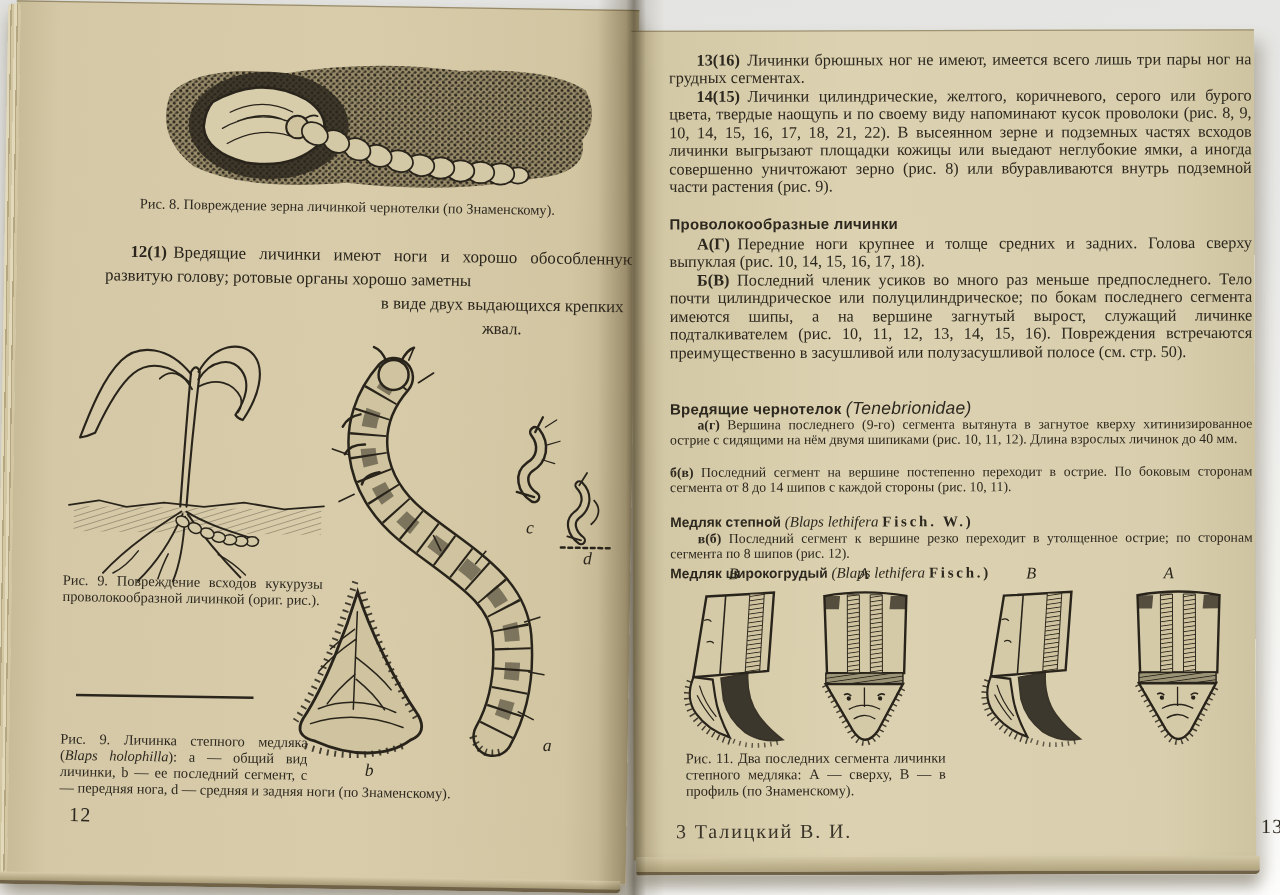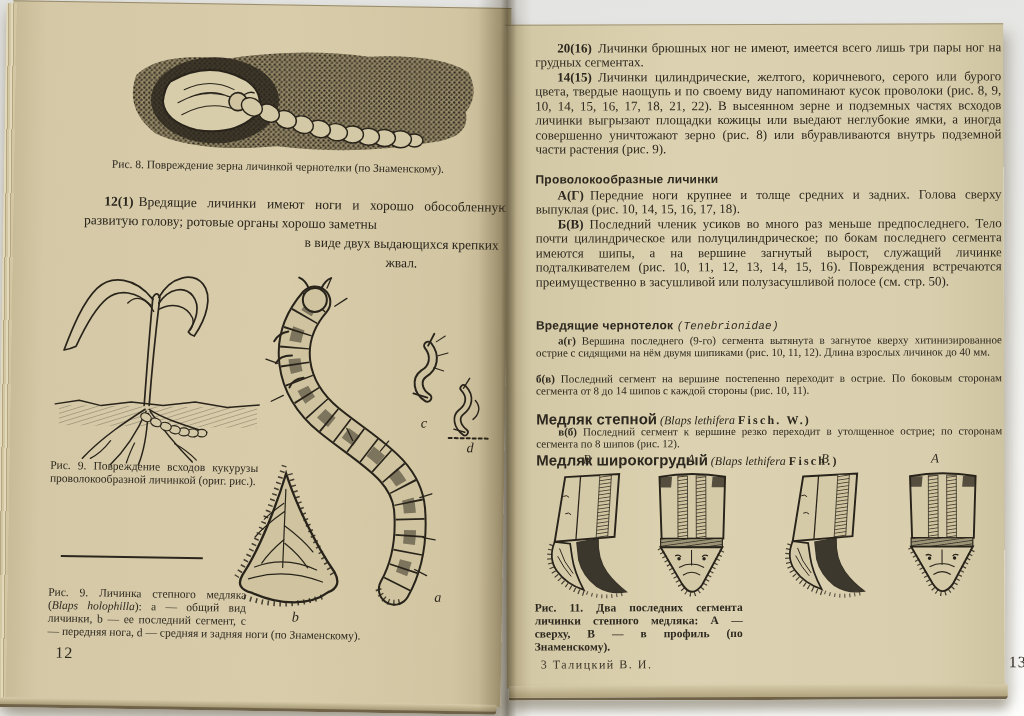--- a/index.html
+++ b/index.html
@@ -66,29 +66,29 @@
 
   .figletter-abs{ position:absolute; font-size:14px; font-style:italic; color:#2b261d; font-family:"Liberation Serif",serif; }
 
   
   .entry{ position:absolute; left:30px; width:466px; text-align:justify; color:#2d281f; }
   .entry .elabel{ font-weight:bold; padding-right:6px; }
   .big{ font-size:13px; line-height:14.4px; text-indent:22px; }
   .small{ font-size:11px; line-height:12.2px; text-indent:22px; }
   .noindent{ text-indent:0; }
   .bheading{ position:absolute; left:30px; width:466px; font-family:"Liberation Sans",sans-serif; font-weight:bold; font-size:12px; letter-spacing:.2px; color:#2d281f; }
-  .bheading .lat{ font-family:Liberation Mono, monospace; font-weight:normal; font-size:11px; }
+  .bheading .lat{ font-family:Liberation Sans, sans-serif; font-weight:normal; font-size:14px; }
   .species{ position:absolute; left:30px; width:466px; font-size:12px; color:#2d281f; }
-  .species .sbold{ font-family:"Liberation Sans",sans-serif; font-weight:bold; font-size:15px;text-align:center; }
+  .species .sbold{ font-family:"Liberation Sans",sans-serif; font-weight:bold; font-size:11px;text-align:center; }
   .species .spaced{ letter-spacing:2.2px;font-weight:bold; }
   .subfig{ position:absolute; width:95px; height:140px; }
   .figletter{ position:absolute; top:-16px; left:45%; font-size:13px; font-style:italic; }
-  .cap11{ left:28px; top:576px; width:208px;font-weight:bold; }
+  .cap11{ left:42px; top:576px; width:208px; }
   .cap12{ left:248px; top:576px; width:246px; }
-  .sig{ position:absolute; left:34px; top:632px; font-size:12px; letter-spacing:1.5px; color:#3a342a; }
+  .sig{ position:absolute; left:34px; top:632px; font-size:16px; letter-spacing:1.5px; color:#3a342a; }
   .pn-right{ left:474px; top:629px;margin-left:28px; }
 
   svg{ display:block; overflow:visible; }
   .ink{ stroke:#29241b; fill:none; stroke-linecap:round; }
 </style>
 </head>
 <body>
 
 <svg width="0" height="0" style="position:absolute">
   <defs>
@@ -243,21 +243,21 @@
 
       <div class="caption fig10-cap">
         <span class="spacer"></span><span>Рис. 9. Личинка степного медляка (</span><i class="lat">Blaps holophilla</i><span>): a — общий вид личинки, b — ее последний сегмент, c — передняя нога, d — средняя и задняя ноги (по Знаменскому).</span>
       </div>
 
       <div class="pagenum pn-left">12</div>
     </div>
 
     <div class="page page-right">
 
-      <p class="entry big" style="top:16px"><span class="elabel">20(16)</span><span>Личинки брюшных ног не имеют, имеется всего лишь три пары ног на грудных сегментах.</span></p>
+      <p class="entry big" style="top:16px"><span class="elabel">13(16)</span><span>Личинки брюшных ног не имеют, имеется всего лишь три пары ног на грудных сегментах.</span></p>
 
       <p class="entry big" style="top:45px"><span class="elabel">14(15)</span><span>Личинки цилиндрические, желтого, коричневого, серого или бурого цвета, твердые наощупь и по своему виду напоминают кусок проволоки (рис. 8, 9, 10, 14, 15, 16, 17, 18, 21, 22). В высеянном зерне и подземных частях всходов личинки выгрызают площадки кожицы или выедают неглубокие ямки, а иногда совершенно уничтожают зерно (рис. 8) или вбуравливаются внутрь подземной части растения (рис. 9).</span></p>
 
       <p class="bheading" style="top:147px">Проволокообразные личинки</p>
 
       <p class="entry big" style="top:163px"><span class="elabel">А(Г)</span><span>Передние ноги крупнее и толще средних и задних. Голова сверху выпуклая (рис. 10, 14, 15, 16, 17, 18).</span></p>
 
       <p class="entry big" style="top:192px"><span class="elabel">Б(В)</span><span>Последний членик усиков во много раз меньше предпоследнего. Тело почти цилиндрическое или полуцилиндрическое; по бокам последнего сегмента имеются шипы, а на вершине загнутый вырост, служащий личинке подталкивателем (рис. 10, 11, 12, 13, 14, 15, 16). Повреждения встречаются преимущественно в засушливой или полузасушливой полосе (см. стр. 50).</span></p>
 
       <p class="bheading" style="top:293px"><span>Вредящие чернотелок</span> <i class="lat">(Tenebrionidae)</i></p>

